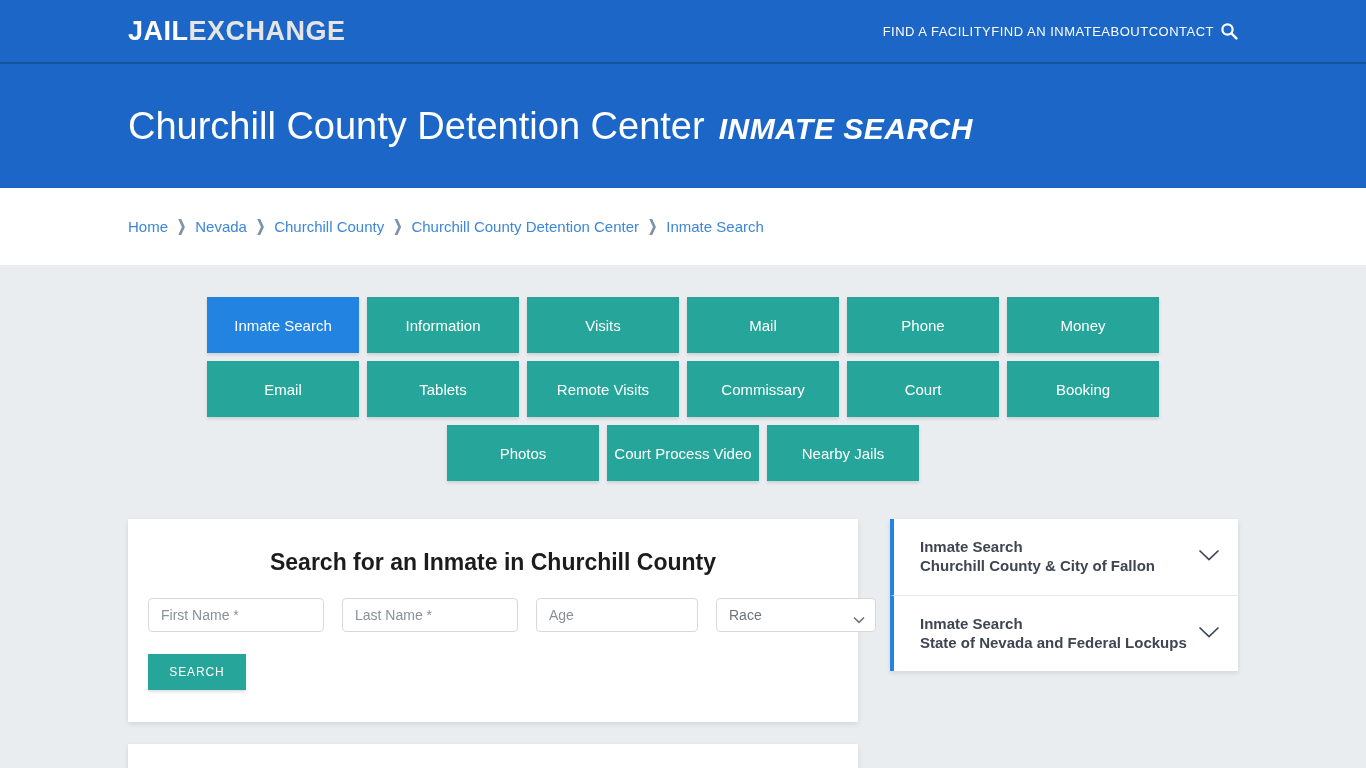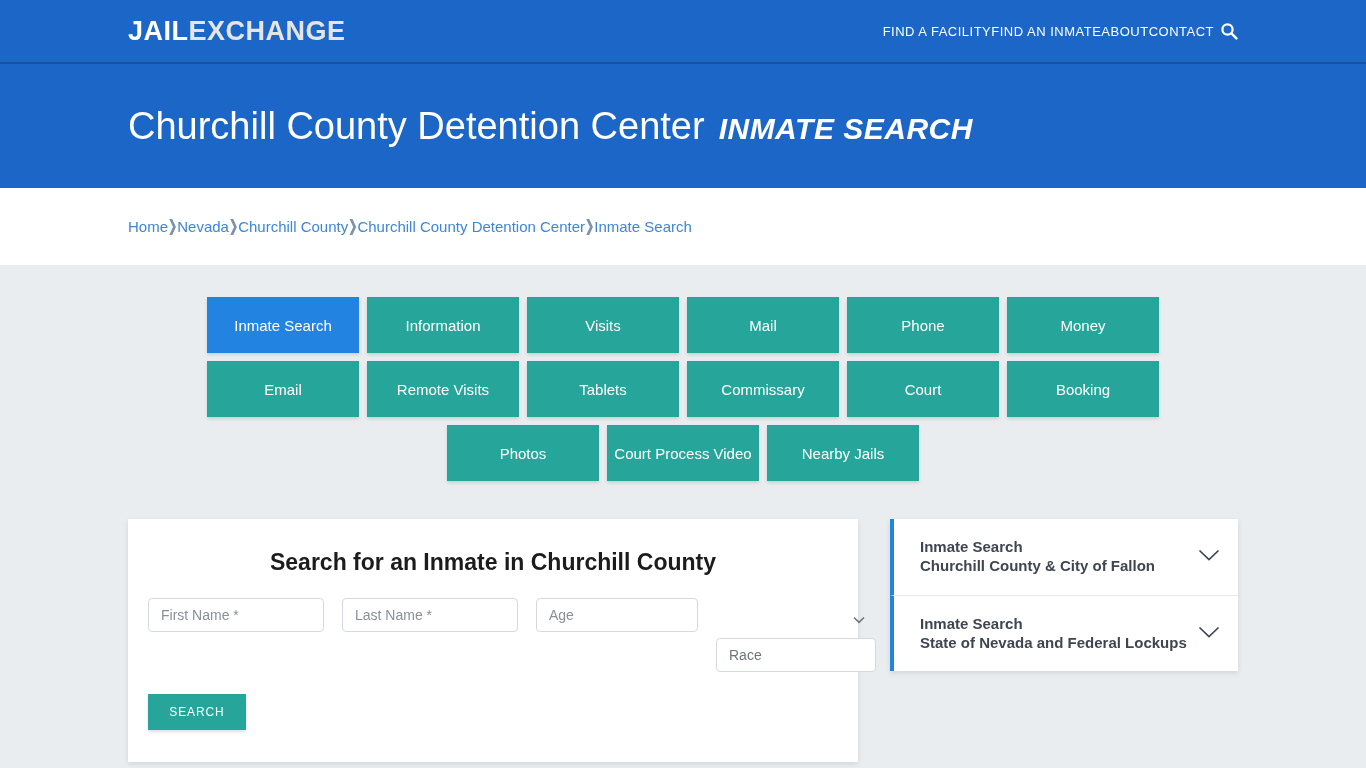--- a/index.html
+++ b/index.html
@@ -69,21 +69,21 @@
   .title-sub  { font-size: 30px; font-style: italic; font-weight: bold; letter-spacing: 0.5px; }
 
   
   .crumbband {
     height: 77px;
     background: #ffffff;
     display: flex;
     align-items: center;
     padding: 0 128px;
   }
-  .crumbs { display: flex; align-items: center; gap: 0; }
+  .crumbs { display: flex; align-items: center; gap: 9px; }
   .crumbs a, .crumbs span.current {
     color: #3d86d8;
     font-size: 15px;
     text-decoration: none;
     white-space: nowrap;
   }
   .crumb-sep {
     color: #7f93a8;
     font-size: 11px;
     font-weight: bold;
@@ -153,21 +153,20 @@
   .f-first { width: 176px; }
   .f-last  { width: 176px; }
   .f-age   { width: 162px; }
   .select-wrap { position: relative; width: 160px; }
   .f-race {
     width: 160px;
     appearance: none;
     -webkit-appearance: none;
     cursor: pointer;
     color: #6c757d;
-    margin-top: 40px;
   }
   .sel-chev {
     position: absolute;
     right: 11px;
     top: 12px;
     pointer-events: none;
   }
 
   .btn-search {
     margin-top: 22px;
@@ -257,22 +256,22 @@
 <div class="page">
 
   <div class="tabs">
     <button class="tab active">Inmate Search</button>
     <button class="tab">Information</button>
     <button class="tab">Visits</button>
     <button class="tab">Mail</button>
     <button class="tab">Phone</button>
     <button class="tab">Money</button>
     <button class="tab">Email</button>
+    <button class="tab">Tablets</button>
     <button class="tab">Remote Visits</button>
-    <button class="tab">Tablets</button>
     <button class="tab">Commissary</button>
     <button class="tab">Court</button>
     <button class="tab">Booking</button>
     <button class="tab">Photos</button>
     <button class="tab wide">Court Process Video</button>
     <button class="tab wide">Nearby Jails</button>
   </div>
 
   <div class="cols">
 

